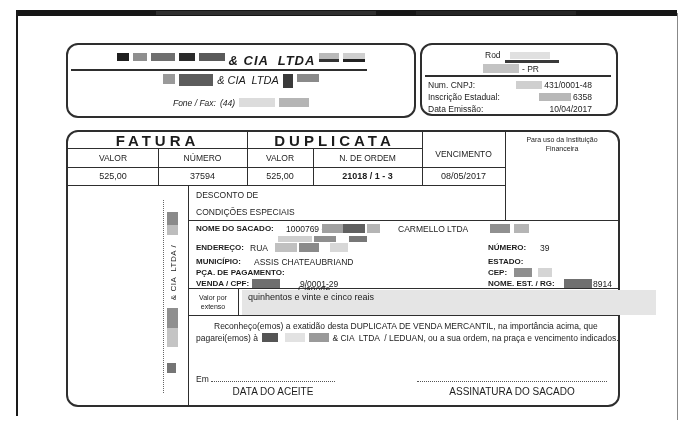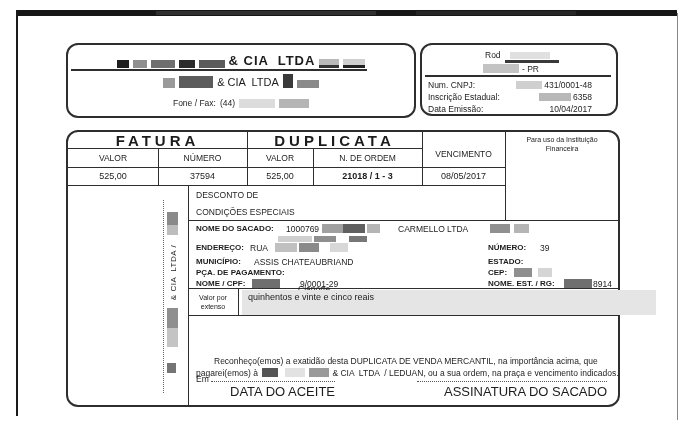--- a/index.html
+++ b/index.html
@@ -9,23 +9,23 @@
   .abs { position:absolute; }
   .ln { position:absolute; background:#2e2e2e; }
   .box { position:absolute; border:2px solid #2e2e2e; border-radius:12px; background:#fff; }
   .redact { position:absolute; }
   .c { text-align:center; }
   .b { font-weight:bold; }
   .t8  { font-size:8px;   line-height:10px; }
   .t85 { font-size:8.5px; line-height:10px; }
   .t9  { font-size:9px;   line-height:11px; }
   .t7  { font-size:7px;   line-height:9px; }
-  .t75 { font-size:13px; line-height:9px;text-align:right; }
+  .t75 { font-size:10px; line-height:9px; }
   .hdr { font-size:15px; font-weight:bold; letter-spacing:4px; }
-  .row-flex { display:flex; align-items:flex-end; justify-content:center; gap:4px; }
+  .row-flex { display:flex; align-items:flex-start; justify-content:center; gap:4px;font-style:italic; }
   .iblk { display:inline-block; vertical-align:-1px; }
   .dotted { position:absolute; border-bottom:1.5px dotted #555; height:1px; }
   .vtext { position:absolute; font-size:8px; letter-spacing:0.5px; white-space:nowrap; transform:rotate(-90deg); text-align:center; }
   .cell { position:absolute; display:flex; align-items:center; justify-content:center; }
 </style>
 </head>
 <body>
 
 <div class="stage">
 
@@ -151,36 +151,36 @@
     <div class="abs t85" style="left:186px; top:125px;">ASSIS CHATEAUBRIAND</div>
     <div class="abs t8 b" style="left:420px; top:125px;">ESTADO:</div>
     <div class="abs t85" style="left:470px; top:125px;margin-top:46px;">PR</div>
 
     <div class="abs t8 b" style="left:128px; top:136px;">PÇA. DE PAGAMENTO:</div>
     <div class="abs t85" style="left:230px; top:136px;margin-top:16px;">Cianorte</div>
     <div class="abs t8 b" style="left:420px; top:136px;">CEP:</div>
     <div class="redact" style="left:446px; top:136px; width:18px; height:9px; background:#8f8f8f;"></div>
     <div class="redact" style="left:470px; top:136px; width:14px; height:9px; background:#d5d5d5;"></div>
 
-    <div class="abs t8 b" style="left:128px; top:147px;">NOME / CPF:</div>
+    <div class="abs t8 b" style="left:128px; top:147px;">VENDA / CPF:</div>
     <div class="redact" style="left:184px; top:147px; width:28px; height:9px; background:#6f6f6f;"></div>
     <div class="abs t85" style="left:232px; top:147px;">9/0001-29</div>
     <div class="abs t8 b" style="left:420px; top:147px;">NOME. EST. / RG:</div>
     <div class="redact" style="left:496px; top:147px; width:28px; height:9px; background:#707070;"></div>
     <div class="abs t85" style="left:525px; top:147px;">8914</div>
 
     <div class="cell t7 c" style="left:120px; top:156px; width:50px; height:27px; flex-direction:column;">
       <span>Valor por</span>
       <span>extenso</span>
     </div>
     <div class="abs" style="left:174px; top:158px; width:414px; height:25px; background:#e5e5e5;">
       <span class="abs t9" style="left:6px; top:2px;">quinhentos e vinte e cinco reais</span>
     </div>
 
-    <div class="abs t85" style="left:128px; top:189px; width:426px; line-height:11.5px; text-indent:18px;margin-top:35px;">
+    <div class="abs t85" style="left:128px; top:189px; width:426px; line-height:11.5px; text-indent:18px;">
       <span>Reconheço(emos) a exatidão desta DUPLICATA DE VENDA MERCANTIL, na importância acima, que pagarei(emos) à</span>
       <span class="iblk" style="width:16px; height:9px; background:#555; margin:0 2px;"></span>
       <span class="iblk" style="width:20px; height:9px; background:#e2e2e2; margin:0 2px;"></span>
       <span class="iblk" style="width:20px; height:9px; background:#9a9a9a; margin-right:1px;"></span>
       <span style="white-space:pre-wrap;">&amp; CIA  LTDA  / LEDUAN, ou a sua ordem, na praça e vencimento indicados.</span>
     </div>
 
     <div class="abs t85" style="left:128px; top:242px;">Em</div>
     <div class="dotted" style="left:143px; top:249px; width:124px;"></div>
     <div class="abs t75 c" style="left:143px; top:255px; width:124px;">DATA DO ACEITE</div>

